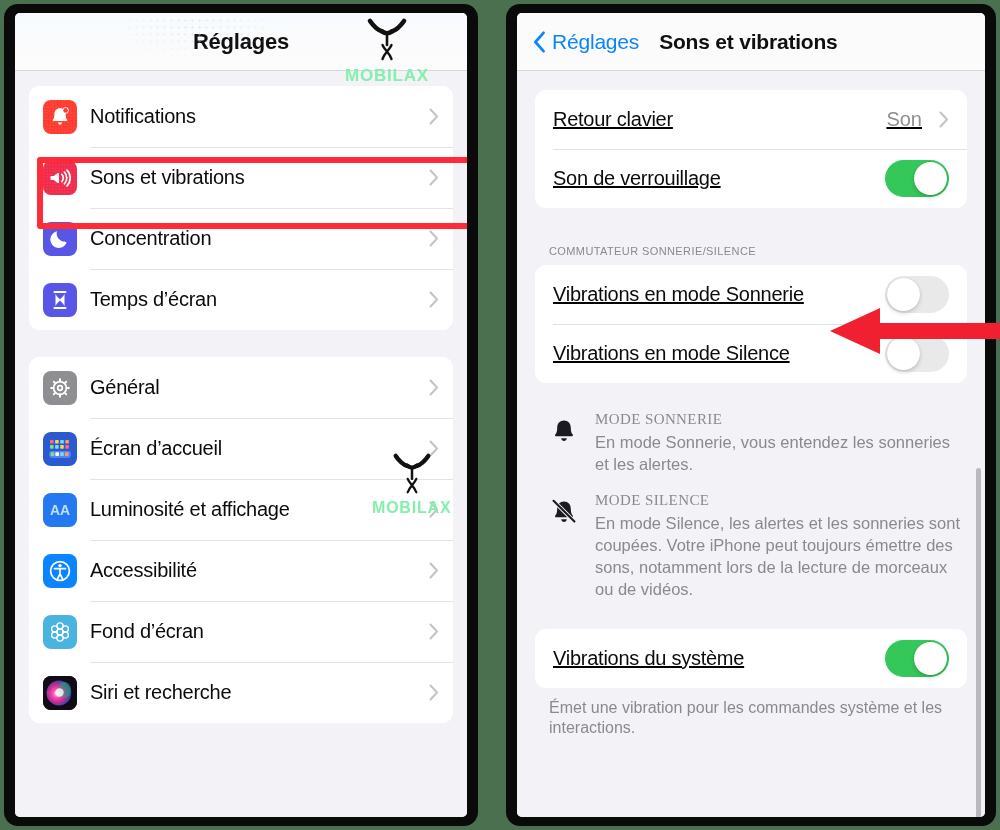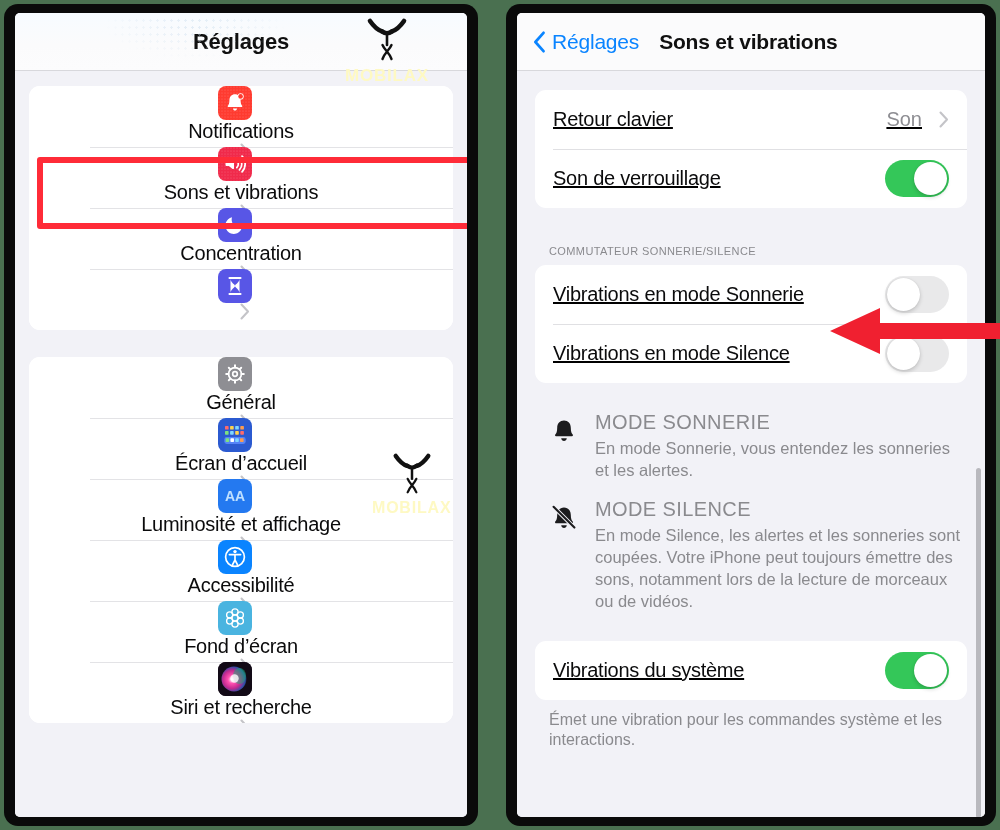--- a/index.html
+++ b/index.html
@@ -73,21 +73,21 @@
     margin-left: 14px; letter-spacing: -0.2px;
   }
 
   
   .mobilax {
     position: absolute;
     display: flex; flex-direction: column; align-items: center;
     pointer-events: none; z-index: 40;
   }
   .mobilax .wm-name {
-    font-size: 17px; font-weight: bold; color: #fef9c3;
+    font-size: 17px; font-weight: bold; color: #86efac;
     letter-spacing: .8px; margin-top: -3px;
   }
   .mobilax-left  { left: 345px; top: 15px; }
   .mobilax-right { left: 372px; top: 450px; }
   .mobilax-right .wm-name { font-size: 16px; }
 
   
   .list-area {
     position: absolute; left: 0; right: 0; top: 59px; bottom: 0;
     background: #f2f2f7;
@@ -99,21 +99,20 @@
     border-radius: 11px;
     overflow: hidden;
   }
   .row {
     display: flex; align-items: center;
     height: 61px;
     padding-left: 14px; padding-right: 14px;
     position: relative;
     cursor: pointer;
     background: #fff;
-    flex-direction: column;
   }
   .row + .row::before {
     content: ""; position: absolute; left: 61px; right: 0; top: 0;
     height: 1px; background: #e3e3e6;
   }
   .row-label {
     font-size: 20px; color: #0b0b0c; letter-spacing: -0.25px;
     flex: 1;
   }
   .appicon {
@@ -179,21 +178,21 @@
   
   .explain {
     display: flex; padding: 0 24px 0 30px; margin-top: 2px;
   }
   .explain + .explain { margin-top: 16px; }
   .explain .bell-wrap {
     width: 44px; flex: 0 0 44px; padding-top: 3px;
   }
   .explain .etxt { flex: 1; padding-left: 4px; }
   .explain .etitle {
-    font-size: 20px; color: #8a8a8e; letter-spacing: .4px; margin-bottom: 4px;
+    font-size: 15px; color: #8a8a8e; letter-spacing: .4px; margin-bottom: 4px; font-family: Liberation Serif, serif;
   }
   .explain .edesc {
     font-size: 16.5px; color: #8a8a8e; line-height: 1.33;
   }
 
   
   .hl-box {
     position: absolute;
     left: 22px; top: 144px; width: 440px; height: 72px;
     border: 6px solid #ff2b38;
@@ -286,20 +285,21 @@
               </svg>
           </div>
 
           <div class="row">
             <span class="appicon" style="background:#5856e6">
               <svg width="34" height="34" viewBox="0 0 34 34">
                 <path d="M11.5 9h11M11.5 25h11" stroke="#fff" stroke-width="2.1" stroke-linecap="round"></path>
                 <path d="M12.5 9.8c0 4 4.5 5.3 4.5 7.2s-4.5 3.2-4.5 7.2zM21.5 9.8c0 4-4.5 5.3-4.5 7.2s4.5 3.2 4.5 7.2z" fill="#fff"></path>
               </svg>
             </span>
+            <span class="row-label">Temps d’écran</span>
             <svg class="chev" viewBox="0 0 10 17">
                 <path d="M1.5 1.5L8 8.5l-6.5 7" stroke="#c4c4c8" stroke-width="2.1" fill="none" stroke-linecap="round" stroke-linejoin="round"></path>
               </svg>
           </div>
 
         </div>
 
         <div class="gap"></div>
 
         <div class="group">

